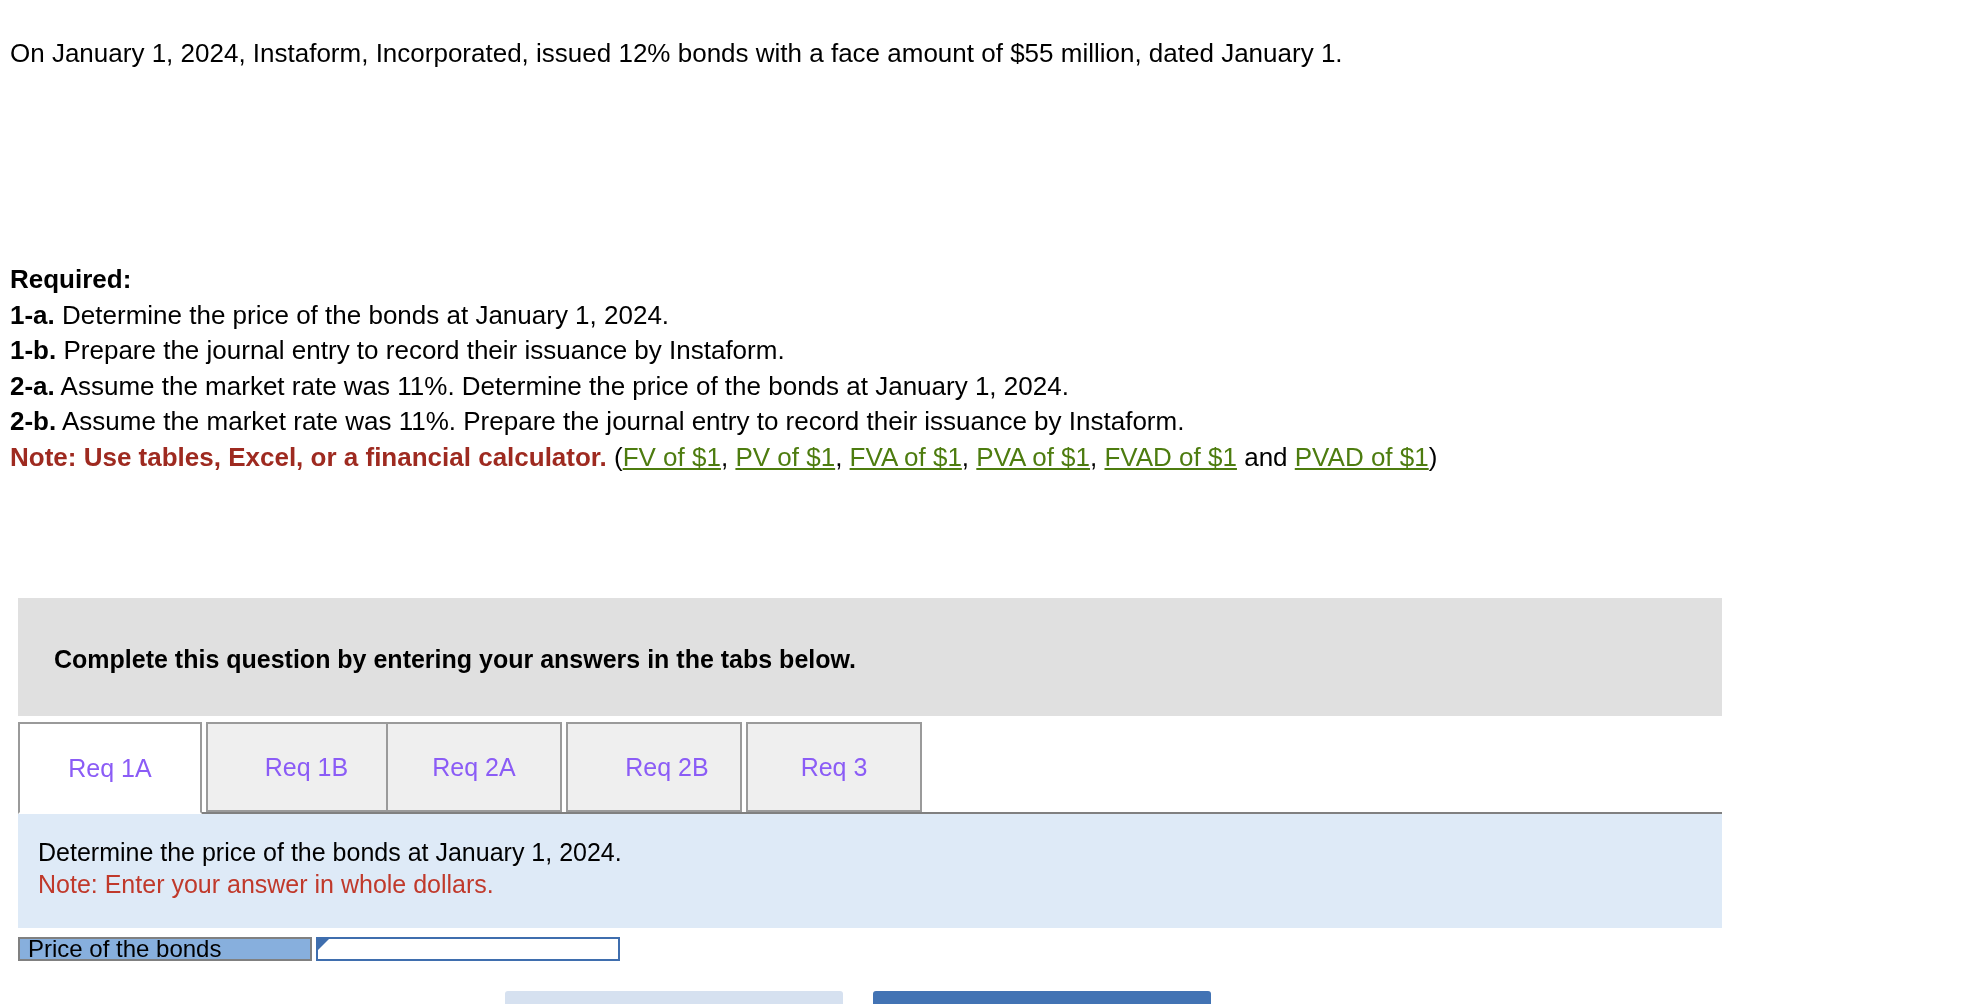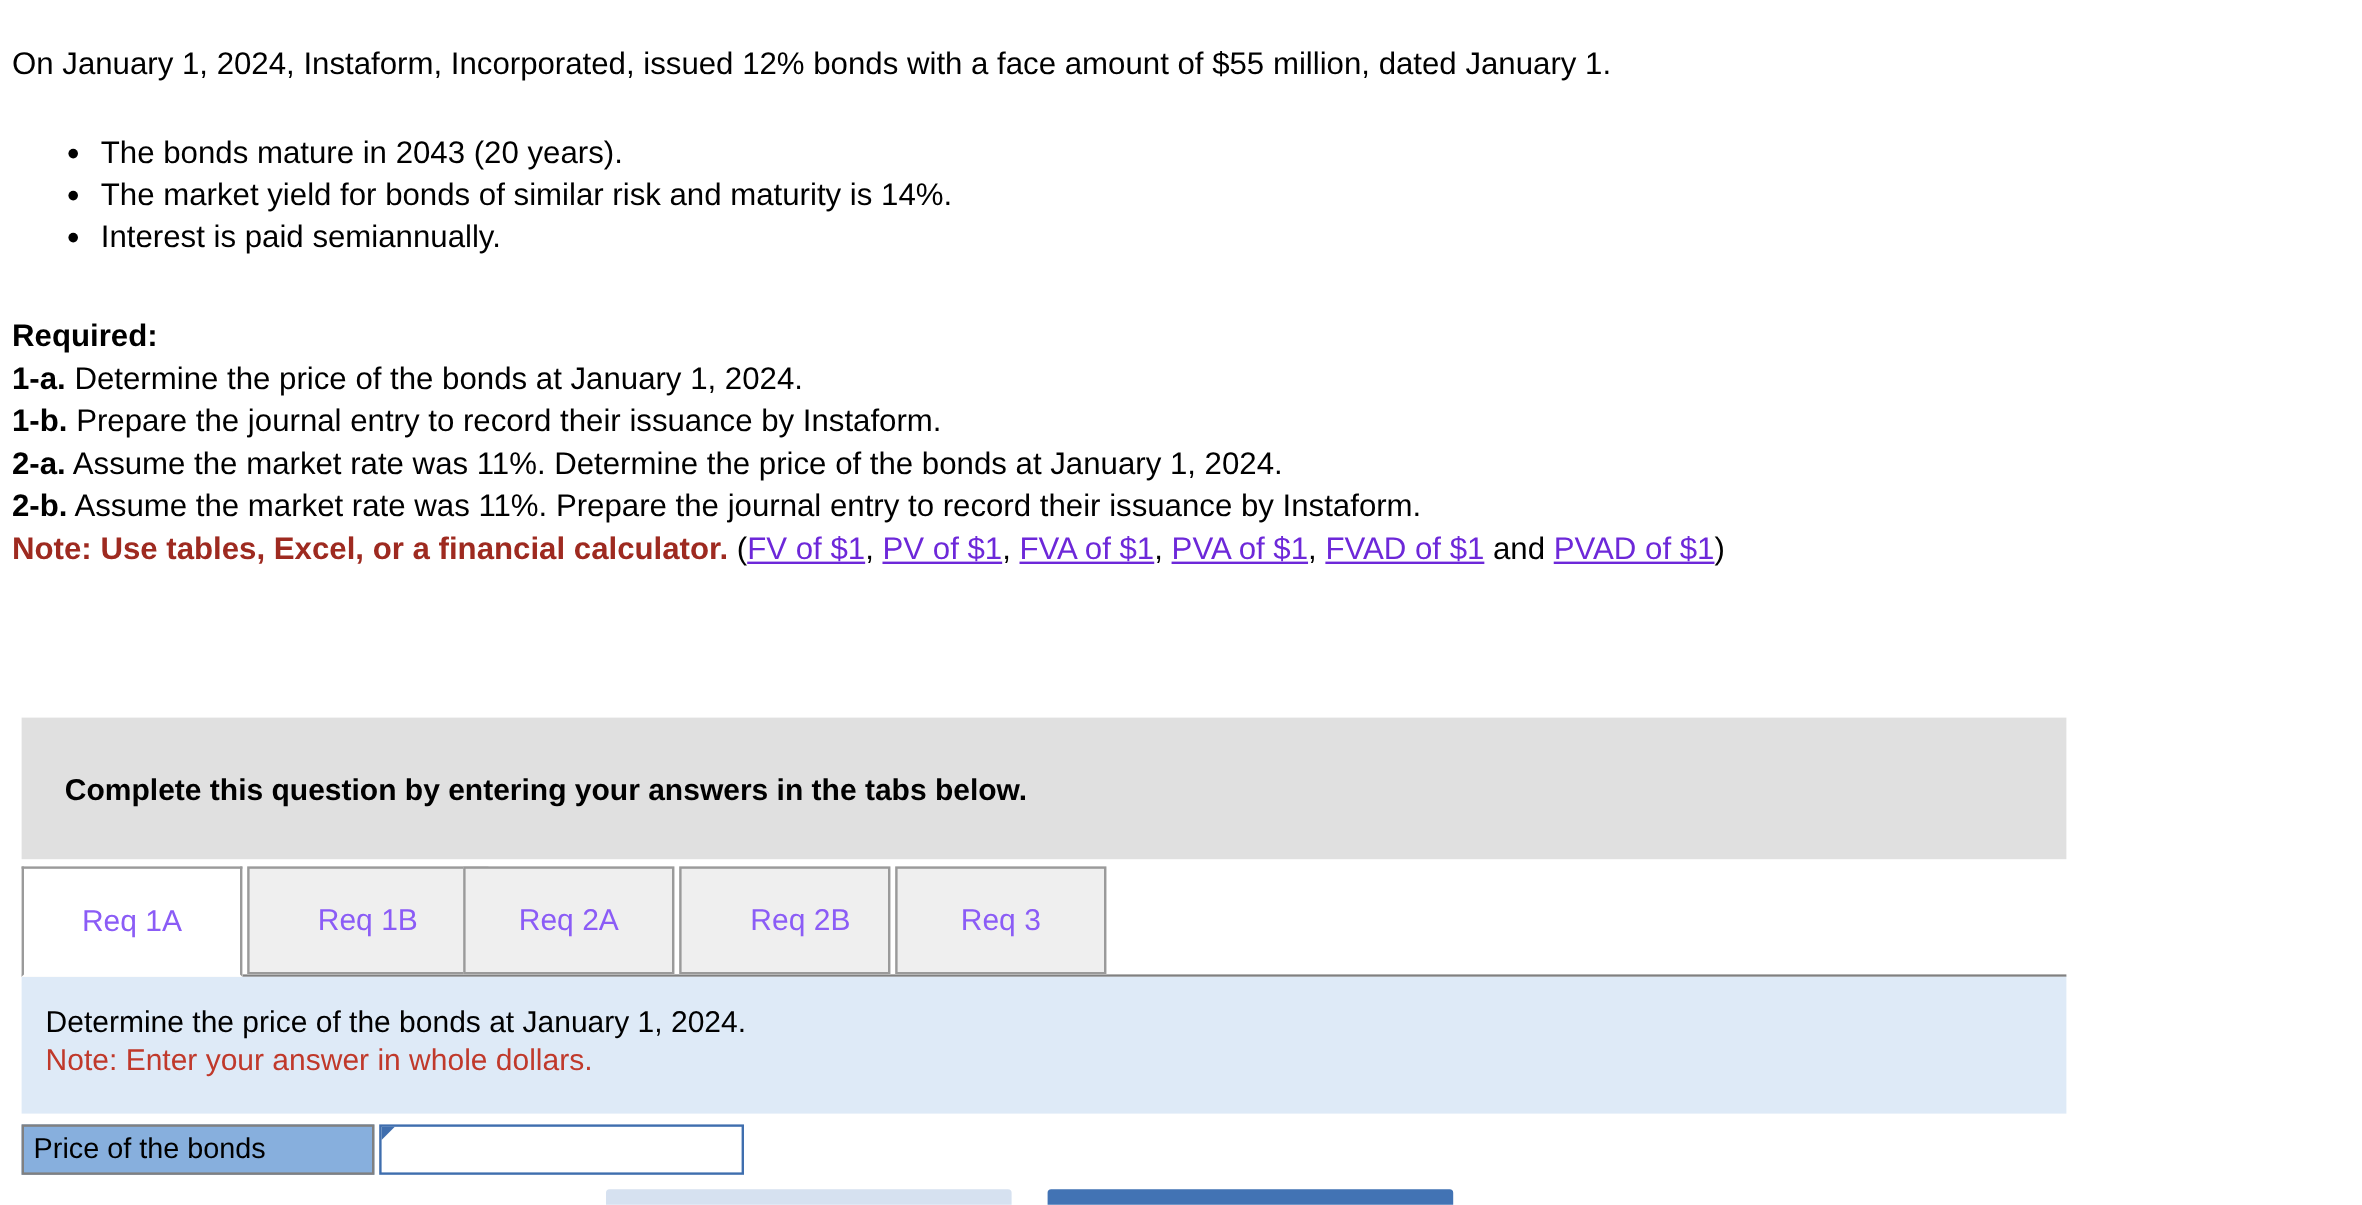--- a/index.html
+++ b/index.html
@@ -65,21 +65,21 @@
   }
   .note-plain {
     color: #000000;
     font-weight: normal;
   }
   .note-paren {
     color: #000000;
     font-weight: normal;
   }
   a.tablelink {
-    color: #6d28d9;
+    color: #4d7c0f;
     text-decoration: underline;
     font-weight: normal;
   }
 
   
   .gray-banner {
     position: absolute;
     left: 18px;
     top: 598px;
     width: 1704px;
@@ -156,21 +156,21 @@
     font-size: 25px;
     color: #c0392b;
     white-space: nowrap;
   }
 
   
   .answer-row {
     position: absolute;
     left: 18px;
     top: 937px;
-    height: 42px;
+    height: 24px;
     display: flex;
     align-items: stretch;
   }
   .answer-label {
     width: 294px;
     box-sizing: border-box;
     background: #87afdd;
     border: 2px solid #808080;
     font-size: 24px;
     display: flex;
@@ -237,25 +237,20 @@
     padding: 0;
   }
 </style>
 </head>
 <body>
 
 <div class="page">
 
   <div class="intro">On January 1, 2024, Instaform, Incorporated, issued 12% bonds with a face amount of $55 million, dated January 1.</div>
 
-  <ul class="bullets">
-    <li>The bonds mature in 2043 (20 years).</li>
-    <li>The market yield for bonds of similar risk and maturity is 14%.</li>
-    <li>Interest is paid semiannually.</li>
-  </ul>
 
   <div class="required-block">
     <div class="required-title">Required:</div>
 
     <div class="req-line">
       <span class="req-label">1-a.</span>
       <span>Determine the price of the bonds at January 1, 2024.</span>
     </div>
 
     <div class="req-line">

